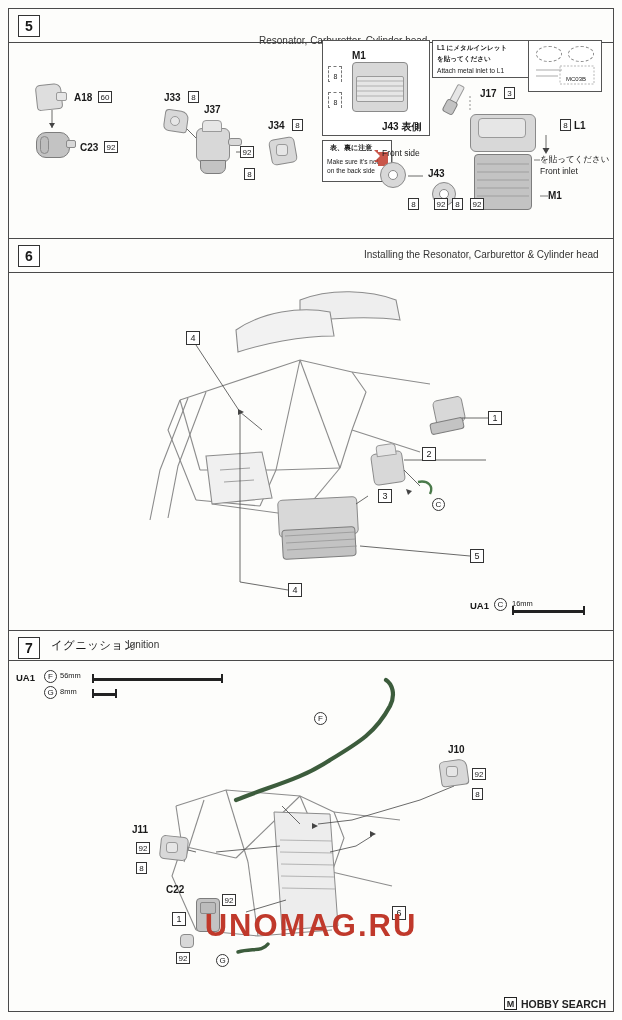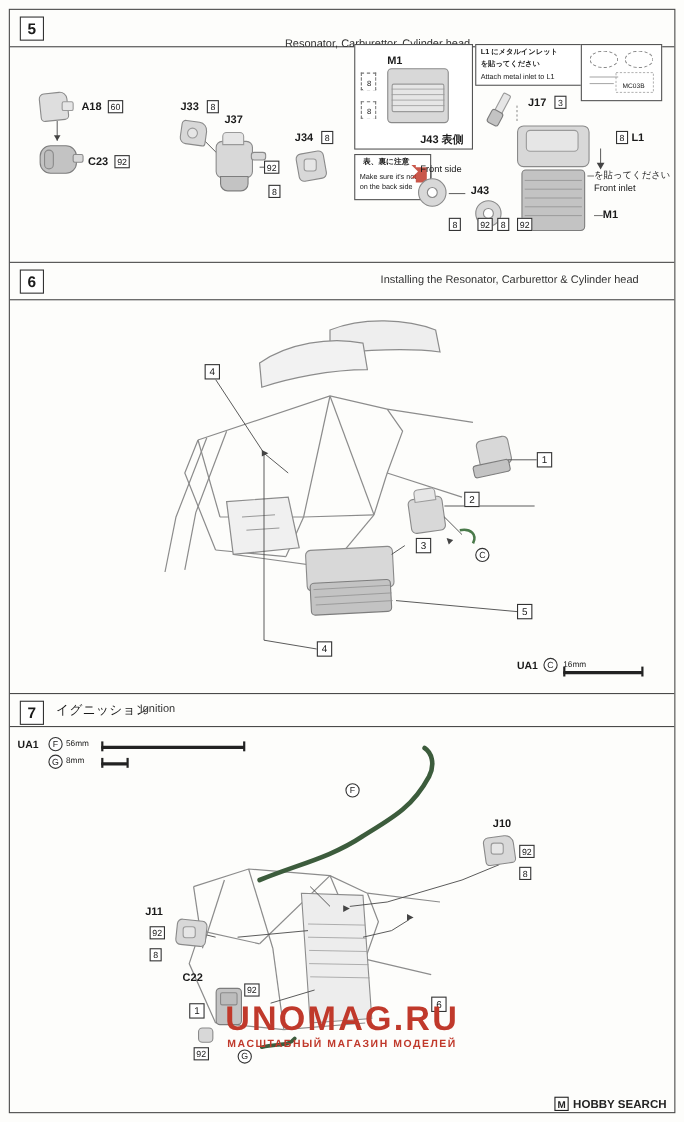--- a/index.html
+++ b/index.html
@@ -323,21 +323,21 @@
 
     <div class="box-lbl" style="left:408px; top:198px;">8</div>
     <div class="box-lbl" style="left:434px; top:198px;">92</div>
     <div class="box-lbl" style="left:452px; top:198px;">8</div>
     <div class="box-lbl" style="left:470px; top:198px;">92</div>
   </div>
 
   <div class="hline" style="top:238px;"></div>
   <div class="step-head" style="top:239px;">
     <div class="step-num">6</div>
-    <div class="step-title-en" style="left:290px;padding-left:47px;">Installing the Resonator, Carburettor &amp; Cylinder head</div>
+    <div class="step-title-en" style="left:308px;padding-left:47px;">Installing the Resonator, Carburettor &amp; Cylinder head</div>
   </div>
 
   <div id="step6">
 
     <svg width="622" height="1020">
       <g fill="none" stroke="#8c8c8c" stroke-width="1.1">
 
         <path d="M300,300 C330,288 370,290 396,300 L400,320 C372,316 330,318 300,322 Z" fill="#eeeeee"></path>
 
         <path d="M236,330 C262,312 300,306 330,312 L334,336 C300,336 262,344 238,352 Z" fill="#f2f2f2"></path>
@@ -506,19 +506,18 @@
     <div class="part" style="left:180px; top:934px; width:14px; height:14px; border-radius:4px;"></div>
     <div class="sq" style="left:172px; top:912px;">1</div>
     <div class="box-lbl" style="left:176px; top:952px;">92</div>
 
     <div class="circ" style="left:314px; top:712px;">F</div>
     <div class="circ" style="left:216px; top:954px;">G</div>
     <div class="sq" style="left:392px; top:906px;">6</div>
   </div>
 
   <div class="wm wm-main">UNOMAG.RU</div>
-  <div class="wm wm-sub">МАСШТАБНЫЙ МАГАЗИН МОДЕЛЕЙ</div>
 
   <div class="hs">
     <span class="mark">M</span>
     <span>HOBBY SEARCH</span>
   </div>
 </div>
 
 </body></html>

